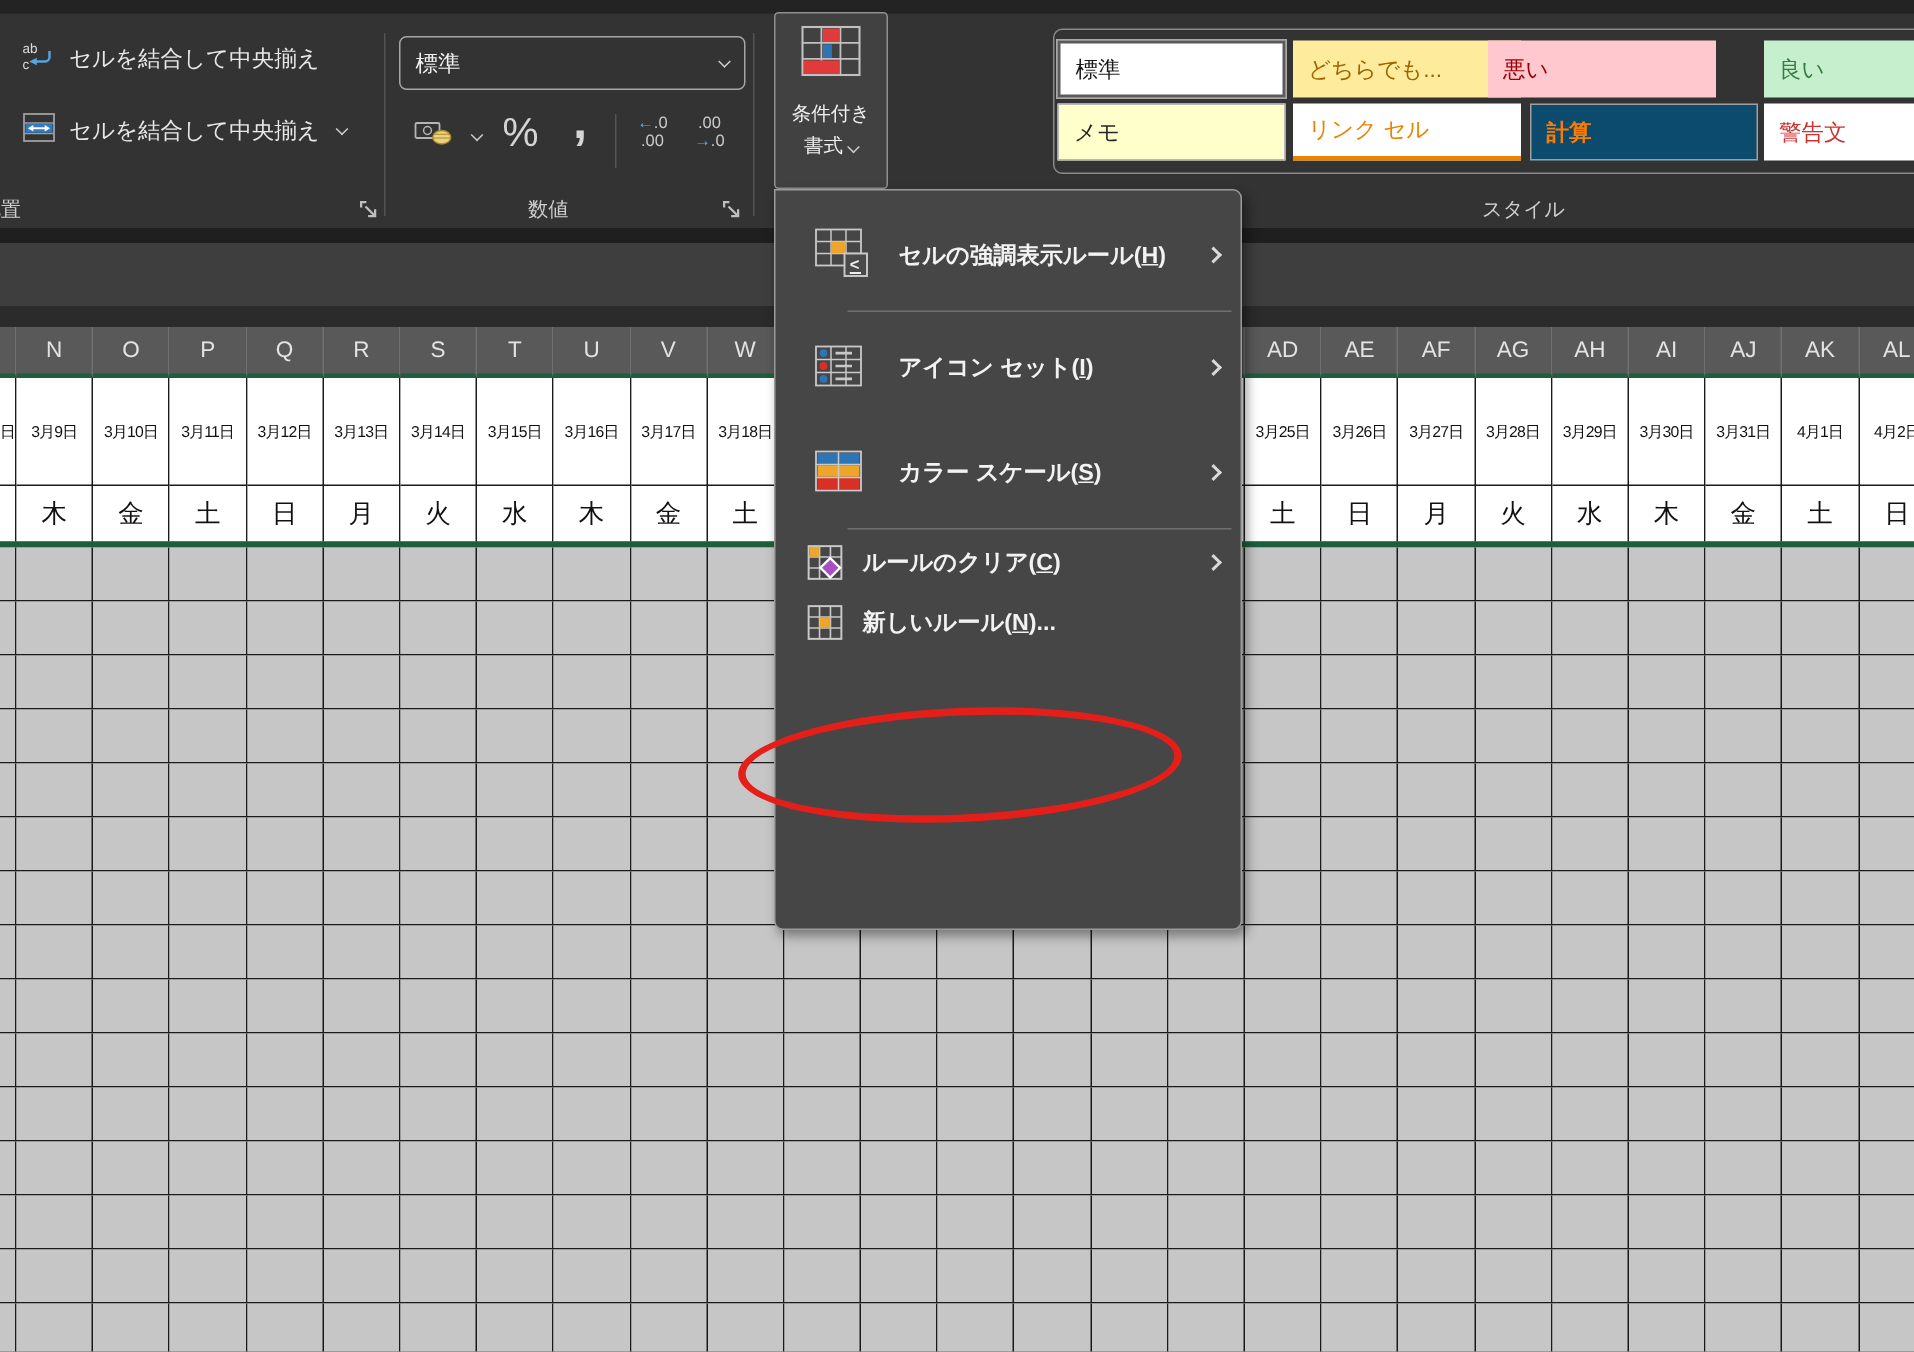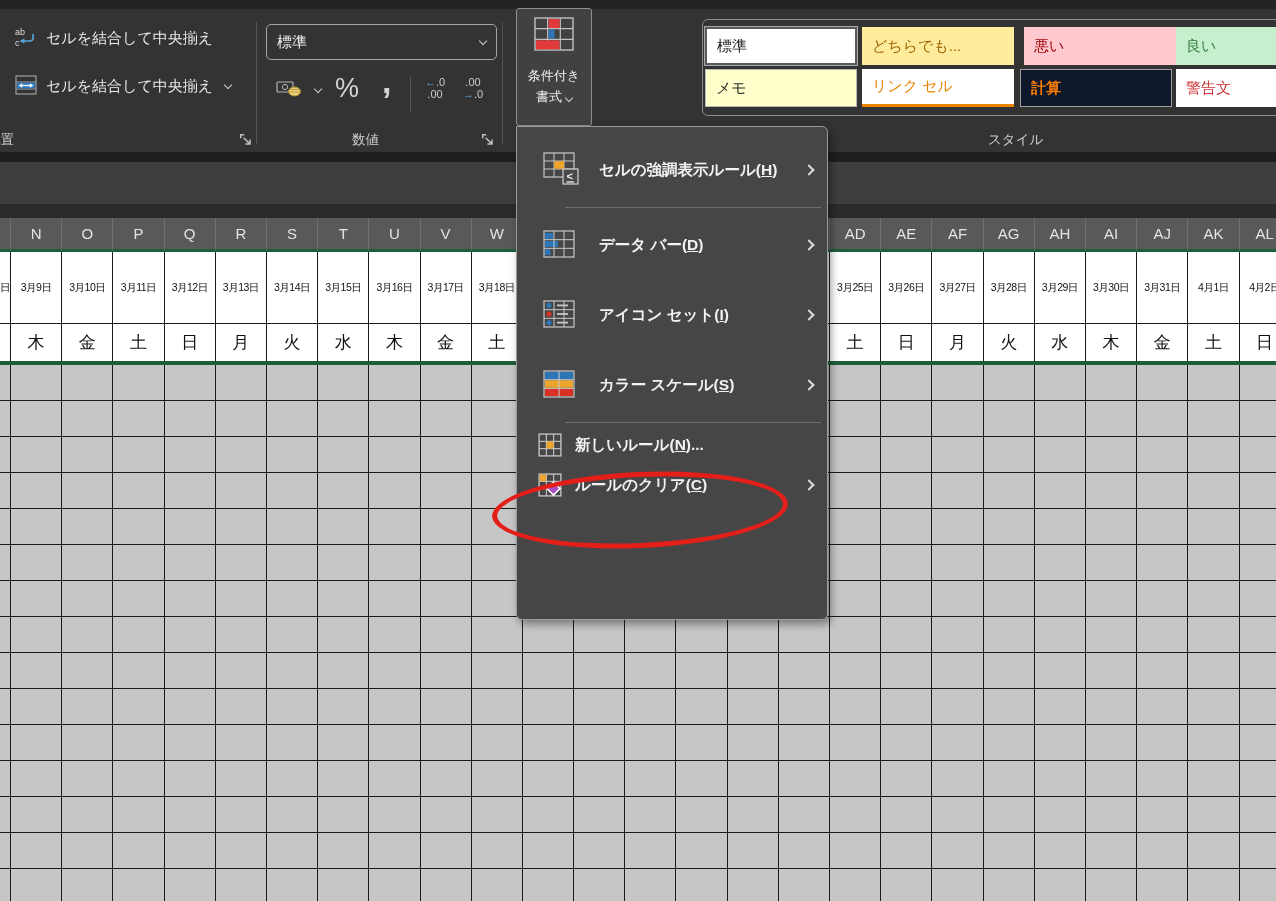--- a/index.html
+++ b/index.html
@@ -157,25 +157,25 @@
       </span>
       <div>条件付き</div>
       <div><span>書式</span><span class="chv"></span></div>
     </div>
 
 
     <div class="styles-frame"></div>
     <div id="style-cells">
         <div class="style-cell sel" style="left: 705px; top: 27px; background: rgb(255, 255, 255); color: rgb(26, 26, 26);">標準</div>
         <div class="style-cell" style="left: 862px; top: 27px; background: rgb(255, 235, 156); color: rgb(156, 101, 0);">どちらでも...</div>
-        <div class="style-cell" style="left: 1024px; top: 27px; background: rgb(255, 199, 206); color: rgb(156, 0, 6);">悪い</div>
+        <div class="style-cell" style="left: 992px; top: 27px; background: rgb(255, 199, 206); color: rgb(156, 0, 6);">悪い</div>
         <div class="style-cell" style="left: 1176px; top: 27px; background: rgb(198, 239, 206); color: rgb(55, 125, 63);">良い</div>
         <div class="style-cell" style="left: 705px; top: 69px; background: rgb(255, 255, 204); color: rgb(38, 38, 38); border: 1px solid rgb(184, 184, 184);">メモ</div>
         <div class="style-cell" style="left: 862px; top: 69px; background: rgb(255, 255, 255); color: rgb(233, 131, 0); border-bottom: 3px solid rgb(233, 131, 0);">リンク セル</div>
-        <div class="style-cell" style="left: 1020px; top: 69px; background: #0f172a; color: rgb(250, 125, 0); font-weight: bold; border: 1px solid rgb(159, 159, 159);">計算</div>
+        <div class="style-cell" style="left: 1020px; top: 69px; background: #0c4a6e; color: rgb(250, 125, 0); font-weight: bold; border: 1px solid rgb(159, 159, 159);">計算</div>
         <div class="style-cell" style="left: 1176px; top: 69px; background: rgb(255, 255, 255); color: rgb(204, 50, 50);">警告文</div>
       </div>
     <div class="grp-label" style="left:988px;">スタイル</div>
 
     <div class="ribbon-bottomstrip"></div>
   </div>
 
   <div class="formula-bar"></div>
   <div class="gap-band"></div>
 
@@ -699,36 +699,20 @@
     <rect x="11.2" y="9.2" width="9.8" height="7.6" fill="#eda52c"></rect>
     <rect x="20" y="17" width="15" height="15" fill="#4a4a4a" stroke="#c9c9c9" stroke-width="1.3"></rect>
     <text x="23.5" y="28" font-size="11" fill="#eee" font-family="Liberation Sans">&lt;</text>
     <line x1="23.5" y1="30" x2="31" y2="30" stroke="#eee" stroke-width="1.3"></line>
           </svg>
         </span>
         <span>セルの強調表示ルール(<u>H</u>)</span>
         <span class="sub chv-r"></span>
       </div>
       <div class="menu-sep"></div>
-      <div class="menu-item large">
-        <span class="mic">
-          <svg width="40" height="30" viewBox="0 0 40 30">
-    <rect x="2" y="2.8" width="8" height="6" fill="#2e75b6"></rect>
-            <rect x="2" y="11" width="13" height="6" fill="#2e75b6"></rect>
-            <rect x="2" y="19.2" width="5.5" height="6" fill="#2e75b6"></rect>
-            <rect x="1" y="1" width="30" height="26" fill="none" stroke="#c9c9c9" stroke-width="1.2"></rect>
-<line x1="11" y1="1" x2="11" y2="27" stroke="#c9c9c9" stroke-width="1"></line>
-<line x1="21" y1="1" x2="21" y2="27" stroke="#c9c9c9" stroke-width="1"></line>
-<line x1="1" y1="9.666666666666666" x2="31" y2="9.666666666666666" stroke="#c9c9c9" stroke-width="1"></line>
-<line x1="1" y1="18.333333333333332" x2="31" y2="18.333333333333332" stroke="#c9c9c9" stroke-width="1"></line>
-          </svg>
-        </span>
-        <span>データ バー(<u>D</u>)</span>
-        <span class="sub chv-r"></span>
-      </div>
       <div class="menu-item large">
         <span class="mic">
           <svg width="40" height="30" viewBox="0 0 40 30">
             <rect x="1" y="1" width="30" height="26" fill="none" stroke="#c9c9c9" stroke-width="1.2"></rect>
 <line x1="11" y1="1" x2="11" y2="27" stroke="#c9c9c9" stroke-width="1"></line>
 <line x1="21" y1="1" x2="21" y2="27" stroke="#c9c9c9" stroke-width="1"></line>
 <line x1="1" y1="9.666666666666666" x2="31" y2="9.666666666666666" stroke="#c9c9c9" stroke-width="1"></line>
 <line x1="1" y1="18.333333333333332" x2="31" y2="18.333333333333332" stroke="#c9c9c9" stroke-width="1"></line>
     <circle cx="6" cy="5.4" r="2.6" fill="#2e75b6"></circle>
             <circle cx="6" cy="14" r="2.6" fill="#d93025"></circle>
@@ -758,37 +742,37 @@
       </div>
       <div class="menu-sep"></div>
       <div class="menu-item small">
         <span class="mic">
           <svg width="24" height="24" viewBox="0 0 22 22">
             <rect x="1" y="1" width="20" height="20" fill="none" stroke="#c9c9c9" stroke-width="1.2"></rect>
 <line x1="7.666666666666667" y1="1" x2="7.666666666666667" y2="21" stroke="#c9c9c9" stroke-width="1"></line>
 <line x1="14.333333333333334" y1="1" x2="14.333333333333334" y2="21" stroke="#c9c9c9" stroke-width="1"></line>
 <line x1="1" y1="7.666666666666667" x2="21" y2="7.666666666666667" stroke="#c9c9c9" stroke-width="1"></line>
 <line x1="1" y1="14.333333333333334" x2="21" y2="14.333333333333334" stroke="#c9c9c9" stroke-width="1"></line>
-    <rect x="7.8" y="7.8" width="6.4" height="6.4" fill="#eda52c"></rect>
+    <rect x="1.5" y="1.5" width="6" height="6" fill="#eda52c"></rect>
+    <rect x="10" y="10" width="8.5" height="8.5" transform="rotate(45 14.2 14.2)" fill="#a94fc4" stroke="#fff" stroke-width="1.4"></rect>
           </svg>
         </span>
-        <span>新しいルール(<u>N</u>)...</span>
+        <span>ルールのクリア(<u>C</u>)</span>
+        <span class="sub chv-r"></span>
       </div>
       <div class="menu-item small">
         <span class="mic">
           <svg width="24" height="24" viewBox="0 0 22 22">
             <rect x="1" y="1" width="20" height="20" fill="none" stroke="#c9c9c9" stroke-width="1.2"></rect>
 <line x1="7.666666666666667" y1="1" x2="7.666666666666667" y2="21" stroke="#c9c9c9" stroke-width="1"></line>
 <line x1="14.333333333333334" y1="1" x2="14.333333333333334" y2="21" stroke="#c9c9c9" stroke-width="1"></line>
 <line x1="1" y1="7.666666666666667" x2="21" y2="7.666666666666667" stroke="#c9c9c9" stroke-width="1"></line>
 <line x1="1" y1="14.333333333333334" x2="21" y2="14.333333333333334" stroke="#c9c9c9" stroke-width="1"></line>
-    <rect x="1.5" y="1.5" width="6" height="6" fill="#eda52c"></rect>
-    <rect x="10" y="10" width="8.5" height="8.5" transform="rotate(45 14.2 14.2)" fill="#a94fc4" stroke="#fff" stroke-width="1.4"></rect>
+    <rect x="7.8" y="7.8" width="6.4" height="6.4" fill="#eda52c"></rect>
           </svg>
         </span>
-        <span>ルールのクリア(<u>C</u>)</span>
-        <span class="sub chv-r"></span>
+        <span>新しいルール(<u>N</u>)...</span>
       </div>
     </div>
 
   <div class="red-circle"></div>
 
 </div>
 
 </body></html>

